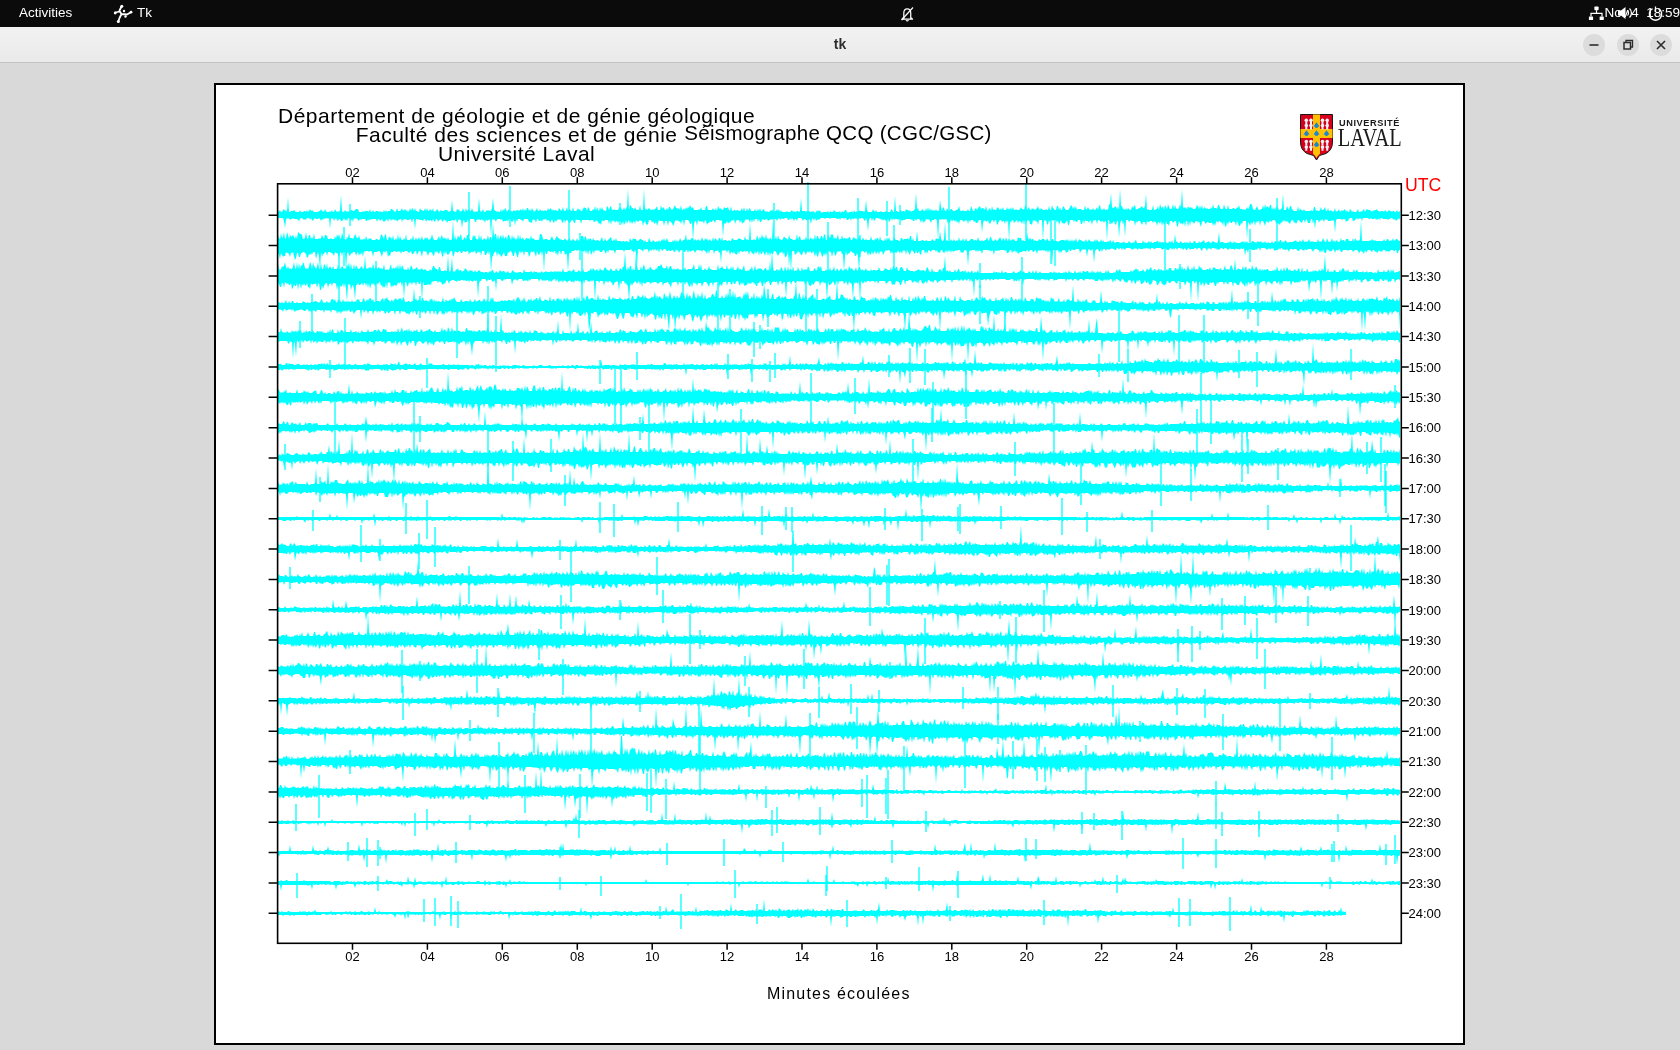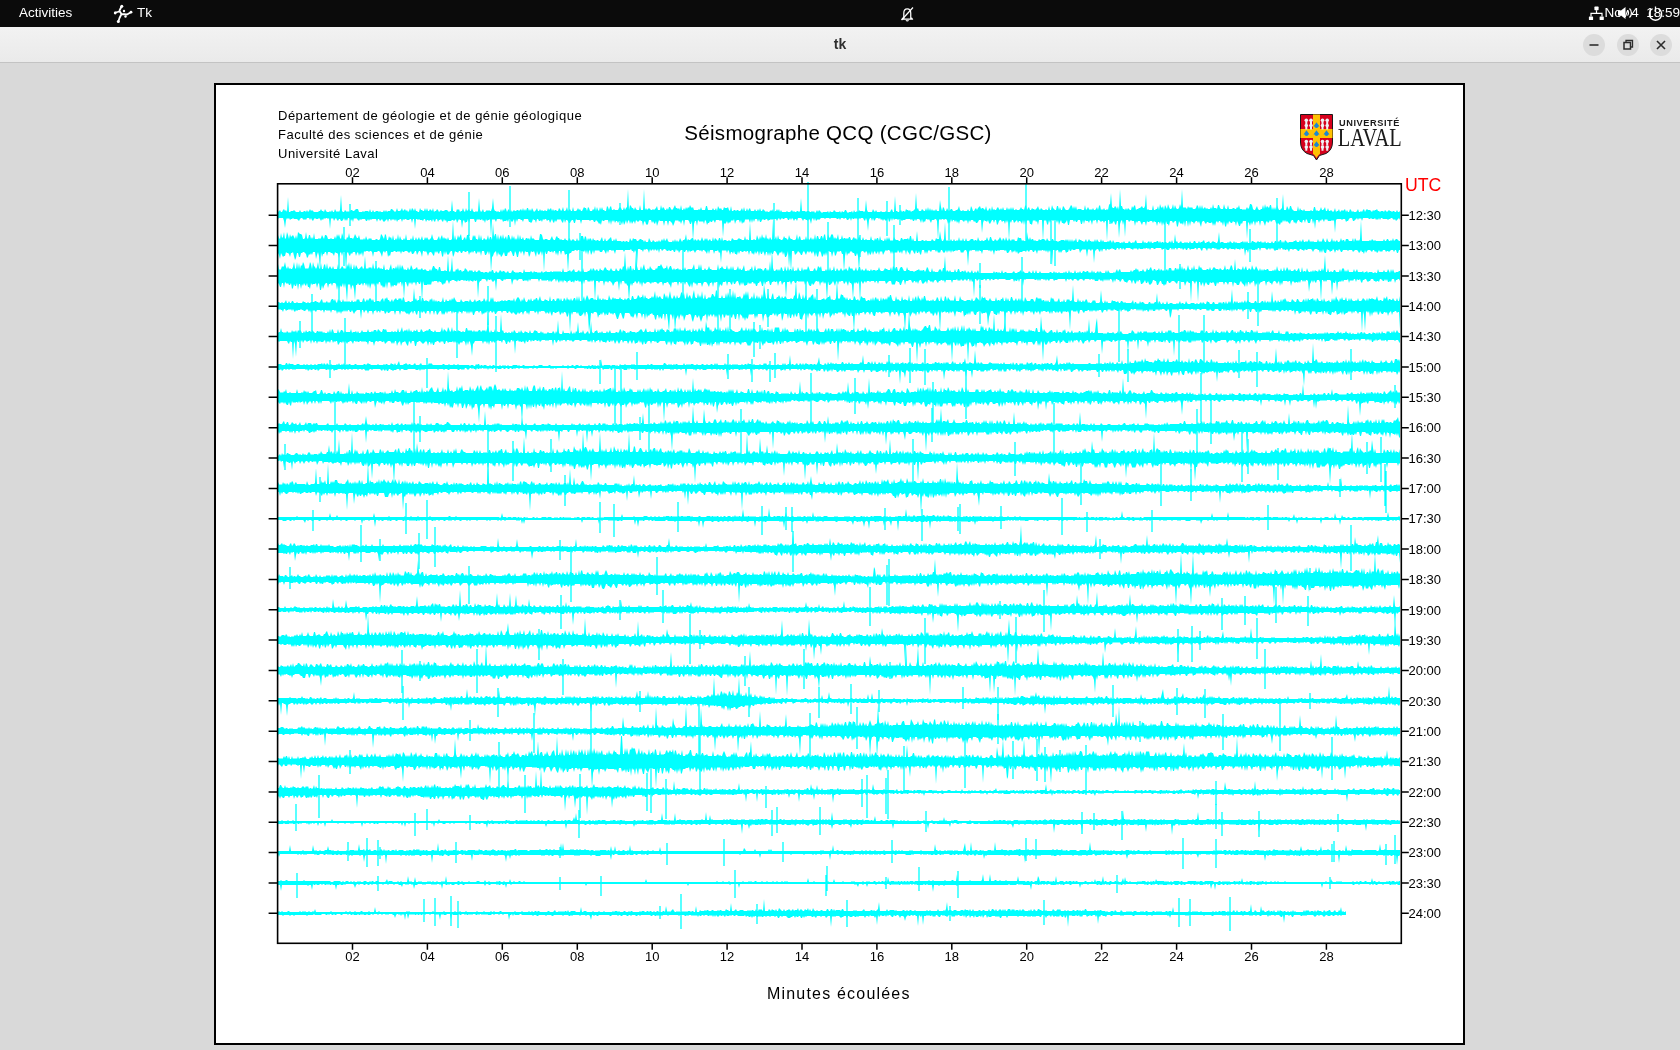--- a/index.html
+++ b/index.html
@@ -6,22 +6,22 @@
 #topbar { position:absolute; left:0; top:0; width:1680px; height:27px;
   background:#0b0b0b; color:#fff; font-size:13.5px; }
 #titlebar { position:absolute; left:0; top:27px; width:1680px; height:36px;
   background:linear-gradient(#f2f2f2,#eaeaea); border-bottom:1px solid #c3c3c3; }
 #titlebar .t { position:absolute; left:0; width:100%; top:9px; text-align:center;
   font-size:14px; font-weight:bold; color:#2f2f2f; }
 .wbtn { position:absolute; top:34px; width:22px; height:22px; border-radius:50%;
   background:#dcdcdc; }
 #panel { position:absolute; left:214px; top:83px; width:1251px; height:962px;
   background:#fff; border:2px solid #000; }
-#hdr { position:absolute; left:278px; top:105.5px; font-size:13px; line-height:19.3px;
-  letter-spacing:0.5px; color:#000; }
+#hdr { position:absolute; left:278px; top:105.5px; font-size:21px; line-height:19.3px;
+  letter-spacing:0.5px; color:#000;text-align:center; }
 svg { display:block; }
 #chart { position:absolute; left:0; top:0; }
 </style></head><body>
 <div id="topbar">
   <span style="position:absolute;left:19px;top:5px">Activities</span>
   <span style="position:absolute;left:137px;top:5px">Tk</span>
   <span style="position:absolute;left:0;width:100%;top:5px;text-align:right">Nov 4&nbsp; 18:59</span>
   <svg style="position:absolute;left:112px;top:3px" width="22" height="22" viewBox="0 0 22 22">
 <g stroke="#fff" stroke-width="1.8" fill="none" stroke-linecap="round">
 <path d="M9.5 3.5 L7.5 7.5 M3.5 9.5 L7.5 8.5 M7.5 8 L9.5 11 M9.5 11 L15 11.5 M15 11.5 L18.5 9.5 M9.5 11 L7.5 15 M7.5 15 L6.5 18"></path>

